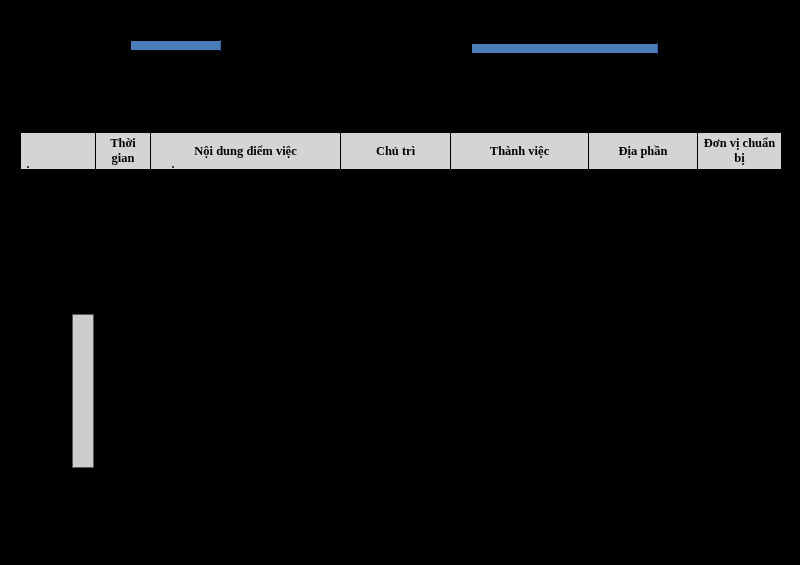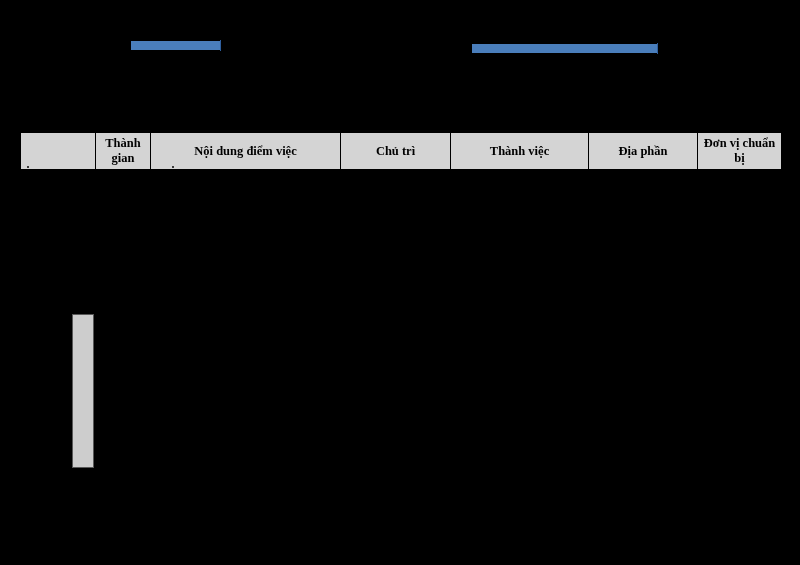--- a/index.html
+++ b/index.html
@@ -108,21 +108,21 @@
   <div class="sel-bar one"></div>
   <div class="sel-caret one"></div>
 
   <div class="sel-bar two"></div>
   <div class="sel-caret two"></div>
 
   <table id="schedule-table">
     <thead>
       <tr>
         <th class="c0"></th>
-        <th class="c1">Thành gian</th>
+        <th class="c1">Thời gian</th>
         <th class="c2">Nội dung điểm việc</th>
         <th class="c3">Chủ trì</th>
         <th class="c4">Thành việc</th>
         <th class="c5">Địa phần</th>
         <th class="c6">Đơn vị chuẩn bị</th>
       </tr>
     </thead>
     <tbody></tbody>
   </table>
 

